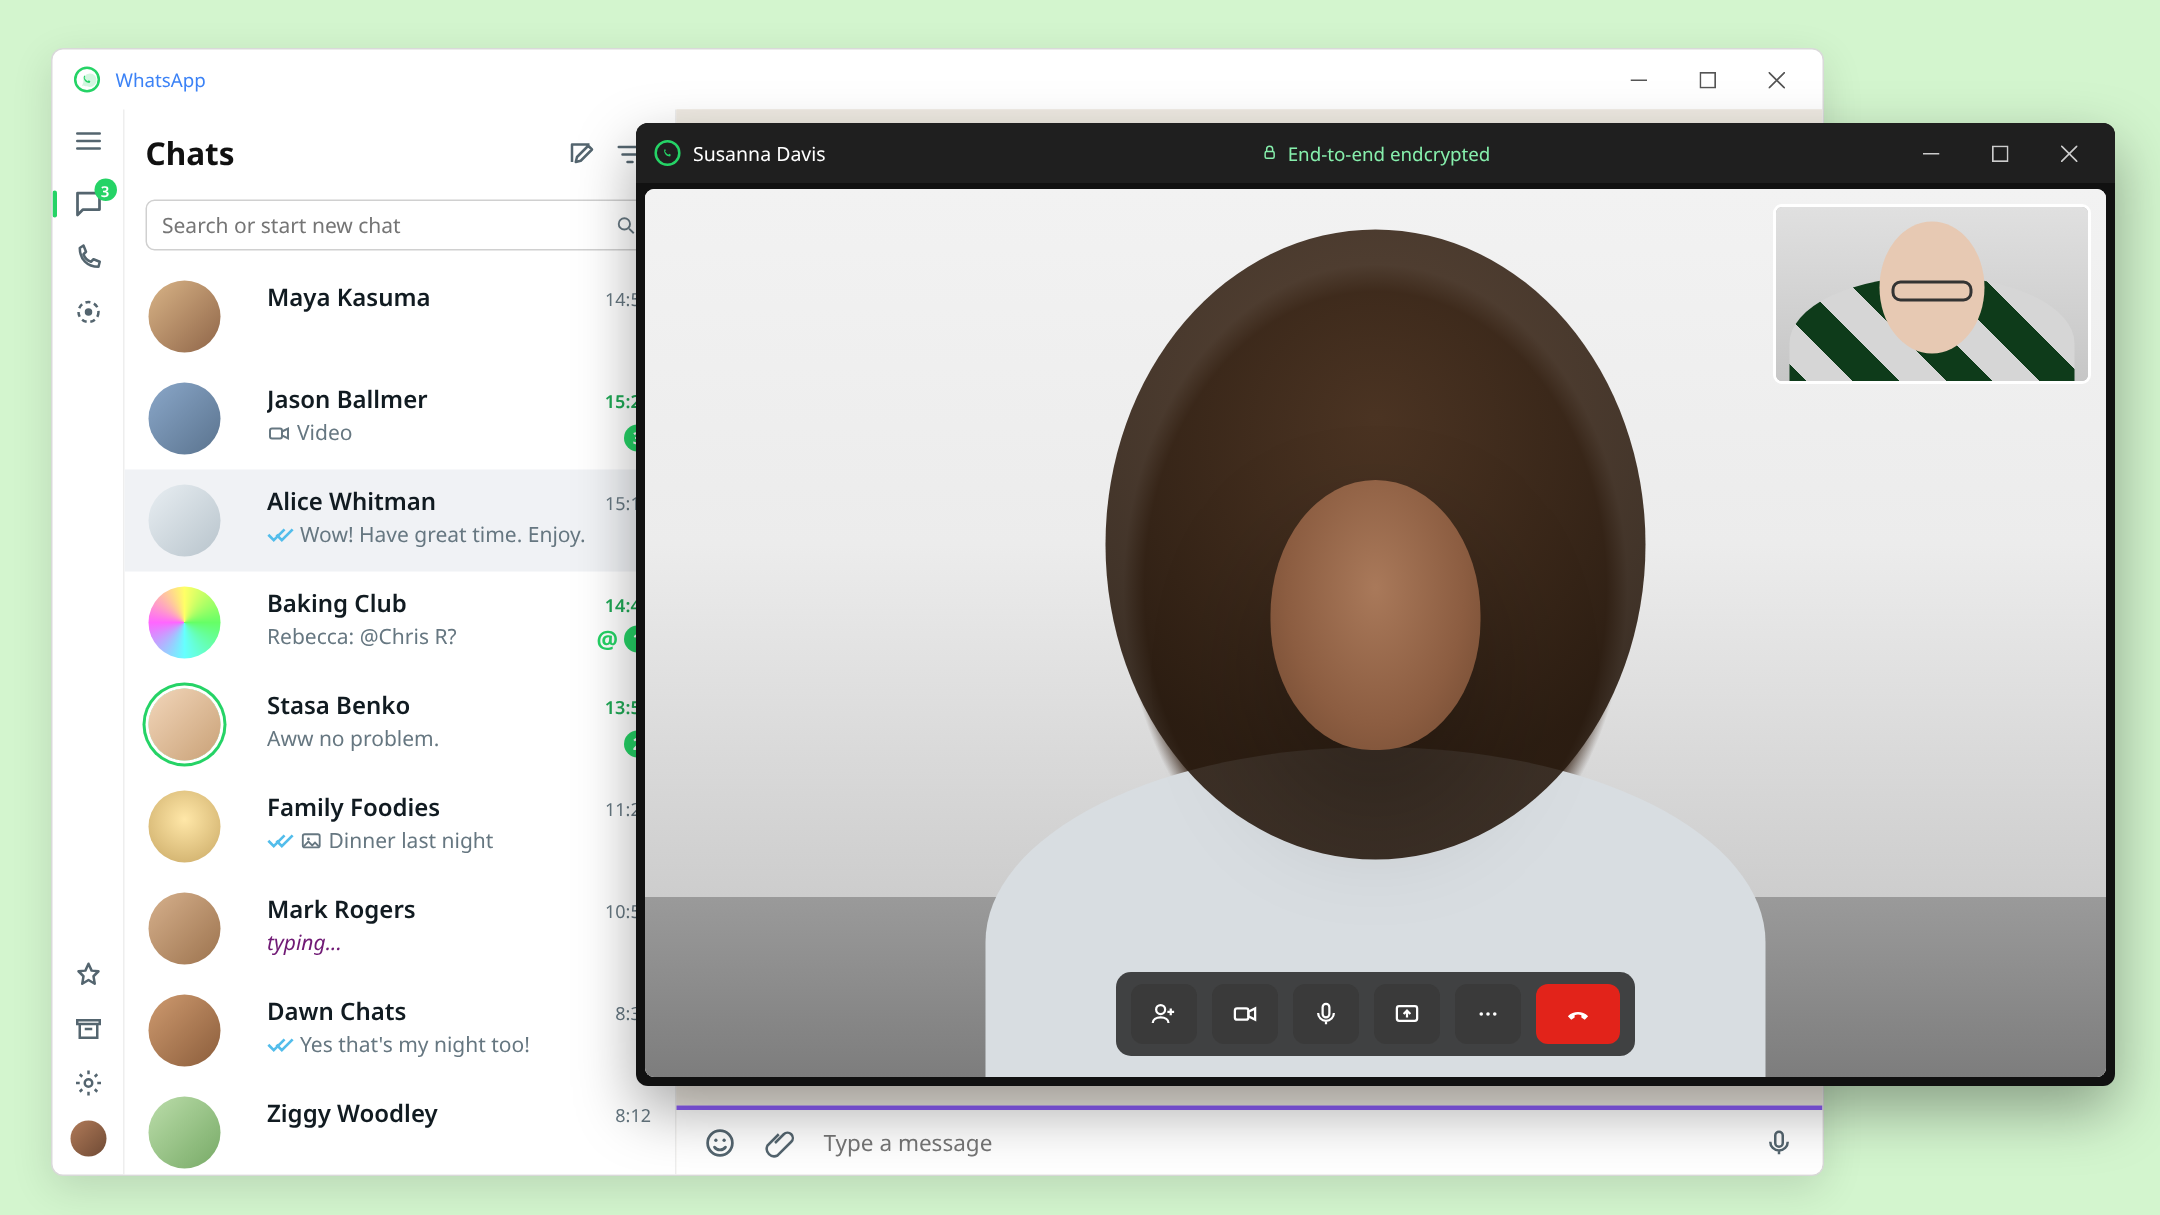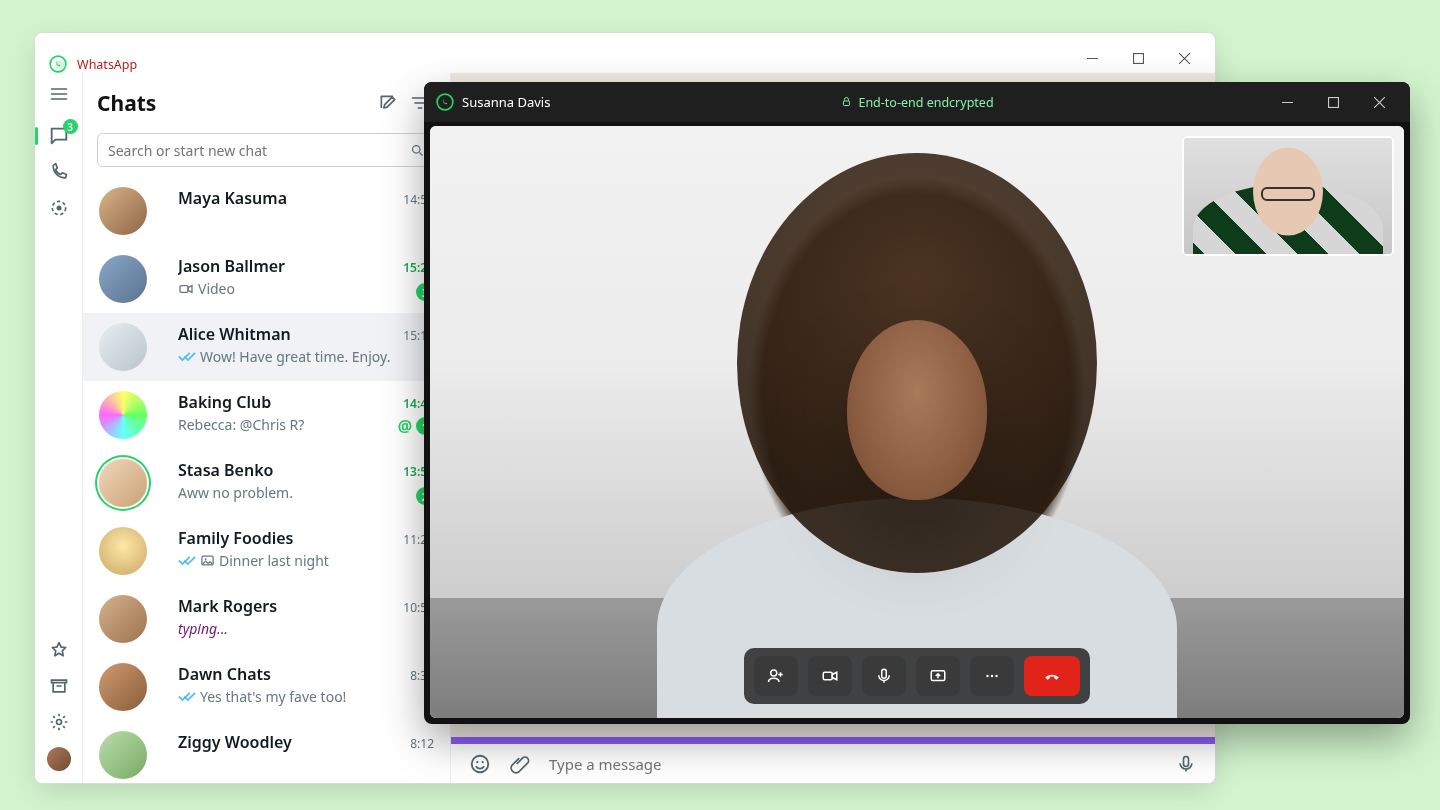--- a/index.html
+++ b/index.html
@@ -5,22 +5,22 @@
   * { box-sizing: border-box; margin: 0; padding: 0; font-family: "Segoe UI", system-ui, sans-serif; }
   body { width: 1440px; height: 810px; overflow: hidden; background: #d3f5ce; position: relative; }
 
   
   .app-window {
     position: absolute; left: 34px; top: 32px; width: 1182px; height: 752px;
     background: #fff; border: 1px solid #d9d9d9; border-radius: 8px;
     box-shadow: 0 8px 28px rgba(0,0,0,.12); overflow: hidden;
   }
   .titlebar {
-    height: 40px; display: flex; align-items: flex-end; padding: 0 8px 0 14px;
-    font-size: 12.5px; color: #b91c1c;
+    height: 40px; display: flex; align-items: center; padding: 0 8px 0 14px;
+    font-size: 12.5px; color: #3b82f6;
   }
   .titlebar .wa-logo { width: 18px; height: 18px; margin-right: 10px; }
   .titlebar .spacer { flex: 1; }
   .win-btn { width: 46px; height: 30px; display:flex; align-items:center; justify-content:center; color:#555; }
   .win-btn svg { width: 11px; height: 11px; }
 
   .app-body { display: flex; height: calc(100% - 40px); }
 
   
   .rail {
@@ -79,21 +79,21 @@
   .chat-trailing { position:absolute; right:16px; bottom:12px; display:flex; gap:4px; align-items:center;}
   .unread-badge { min-width:18px; height:18px; border-radius:9px; background:#25d366; color:#fff; font-size:11px; font-weight:700; display:flex; align-items:center; justify-content:center; padding:0 5px;}
   .mention-badge { color:#25d366; font-weight:700;}
   .pin-icon { color:#8696a0; }
 
   
   .conv-pane { flex:1; display:flex; flex-direction:column; background: #efeae2; }
   .conv-pane .conv-bg { flex:1; background: #efeae2; }
   .composer {
     height: 46px; background:#fff; display:flex; align-items:center; gap:18px; padding: 0 18px;
-    border-top:7px solid #8b5cf6;
+    border-top:3px solid #8b5cf6;
   }
   .composer .comp-icon { color:#54656f; width:22px; display:flex; align-items:center; justify-content:center;}
   .composer input { flex:1; border:none; outline:none; font-size:15px; color:#333; background:transparent; }
 
   
   .call-window {
     position:absolute; left: 424px; top: 82px; width: 986px; height: 642px;
     background:#111; border-radius:8px; overflow:hidden; box-shadow:0 16px 40px rgba(0,0,0,.35);
     display:flex; flex-direction:column; color:#fff;
   }
@@ -386,21 +386,21 @@
         <span class="chat-name">Dawn Chats</span>
         <span class="chat-time ">8:31</span>
       </div>
       <div class="chat-preview ">
                 <span class="ticks">
                   <svg viewBox="0 0 20 14" width="18" height="13">
                     <path d="M1 7l4 4L13 3" fill="none" stroke="currentColor" stroke-width="2"></path>
                     <path d="M7 7l4 4L19 3" fill="none" stroke="currentColor" stroke-width="2"></path>
                   </svg>
                 </span> 
-                <span>Yes that's my fave too!</span>
+                <span>Yes that's my night too!</span>
               </div>
     </div>
 
   </div>
           <div class="chat-item">
     <div class="chat-avatar av-i"></div>
     <div class="chat-text">
       <div class="chat-top">
         <span class="chat-name">Ziggy Woodley</span>
         <span class="chat-time ">8:12</span>

